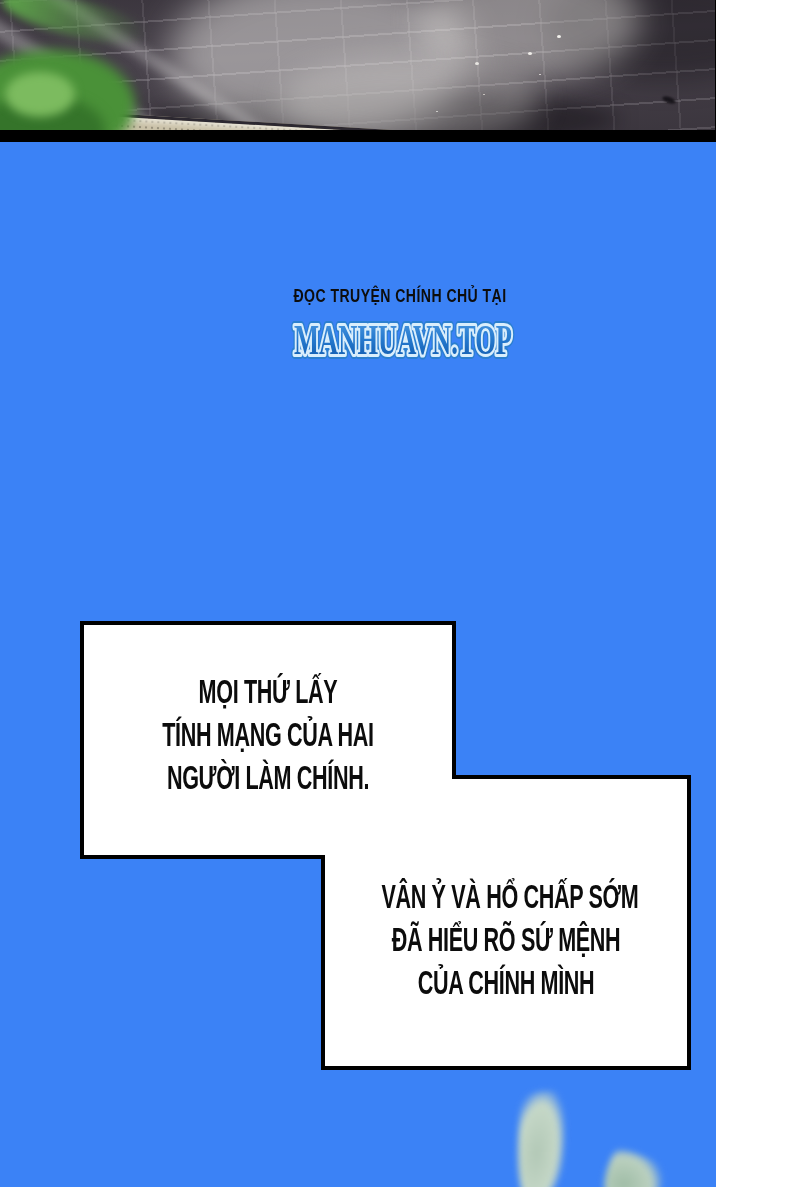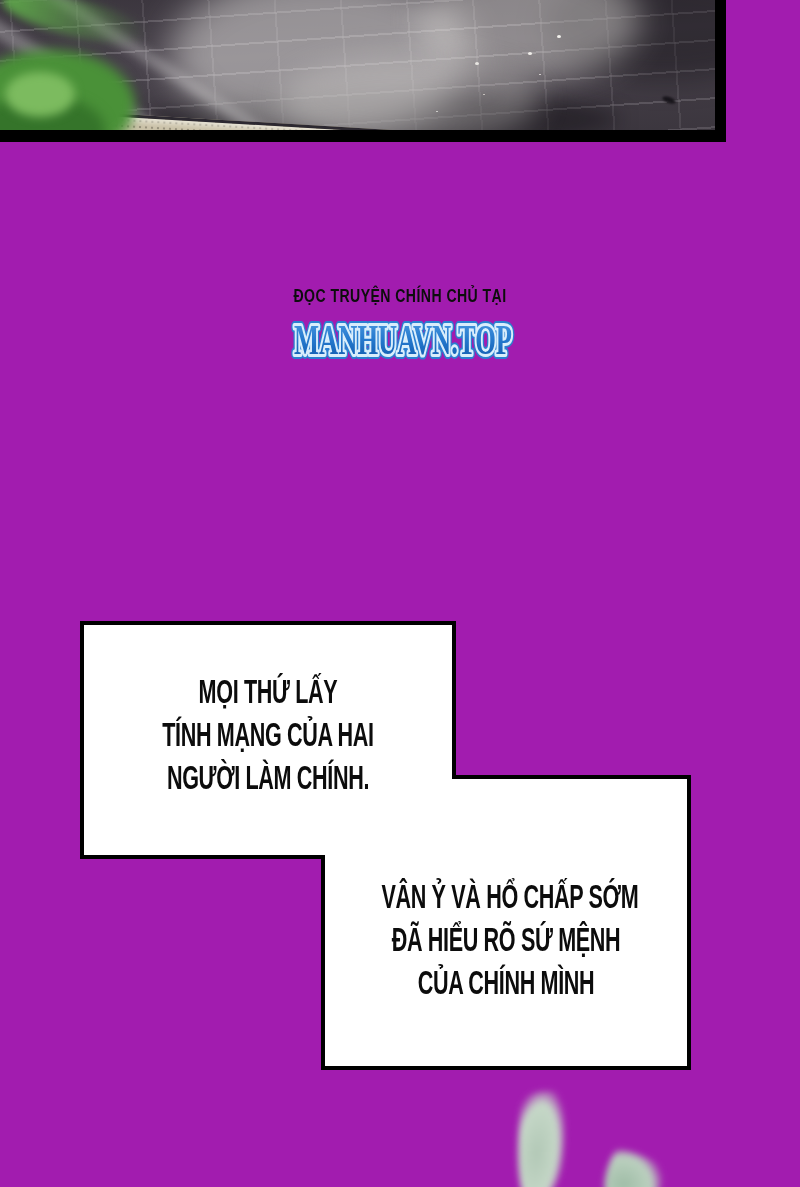--- a/index.html
+++ b/index.html
@@ -1,20 +1,20 @@
 <!DOCTYPE html>
 <html><head>
 <meta charset="utf-8">
 <style>
   html, body { margin: 0; padding: 0; background: #ffffff; }
   #page {
     position: relative;
-    width: 800px;
+    width: 716px;
     height: 1187px;
-    background: #a21caf;
+    background: #3b82f6;
     overflow: hidden;
     font-family: "Liberation Sans", sans-serif;
   }
 
   
   .panel-frame {
     position: absolute;
     left: 0; top: 0;
     width: 726px; height: 142px;
     background: #000000;

